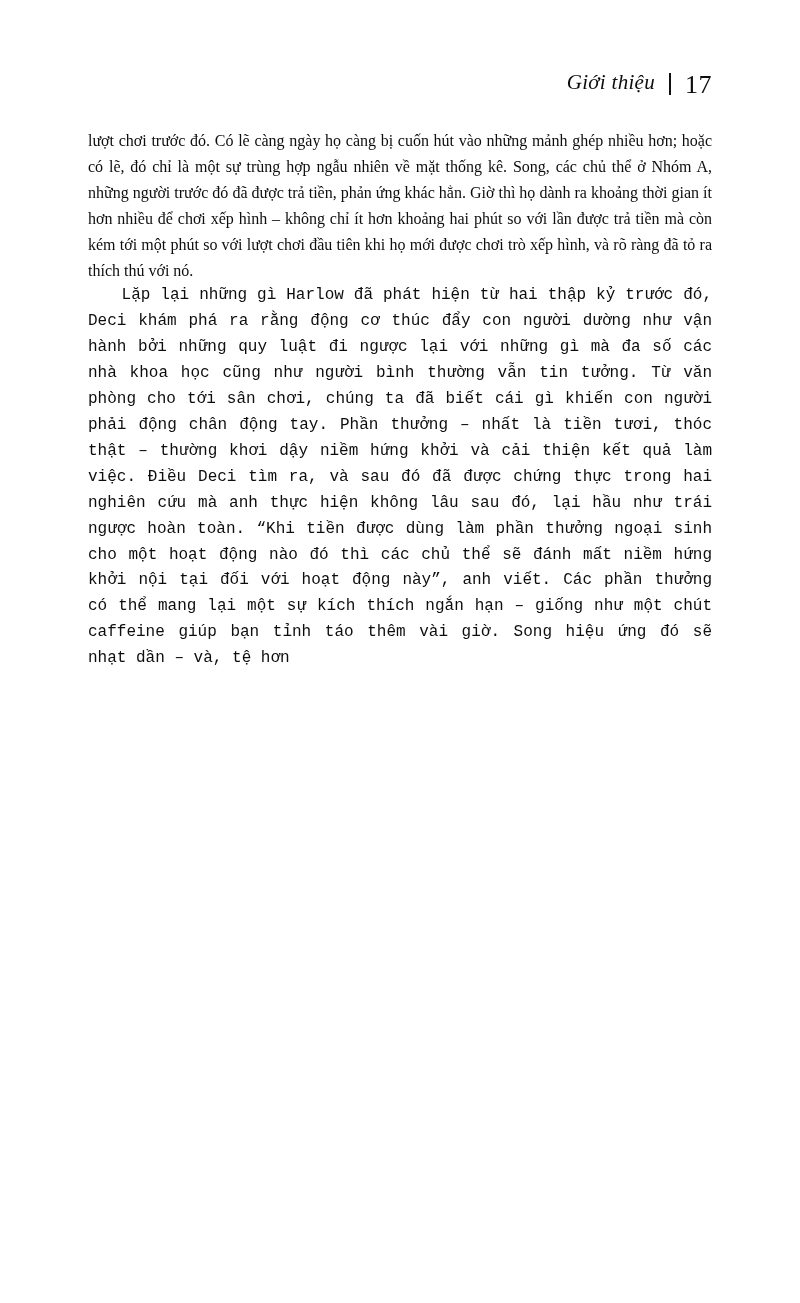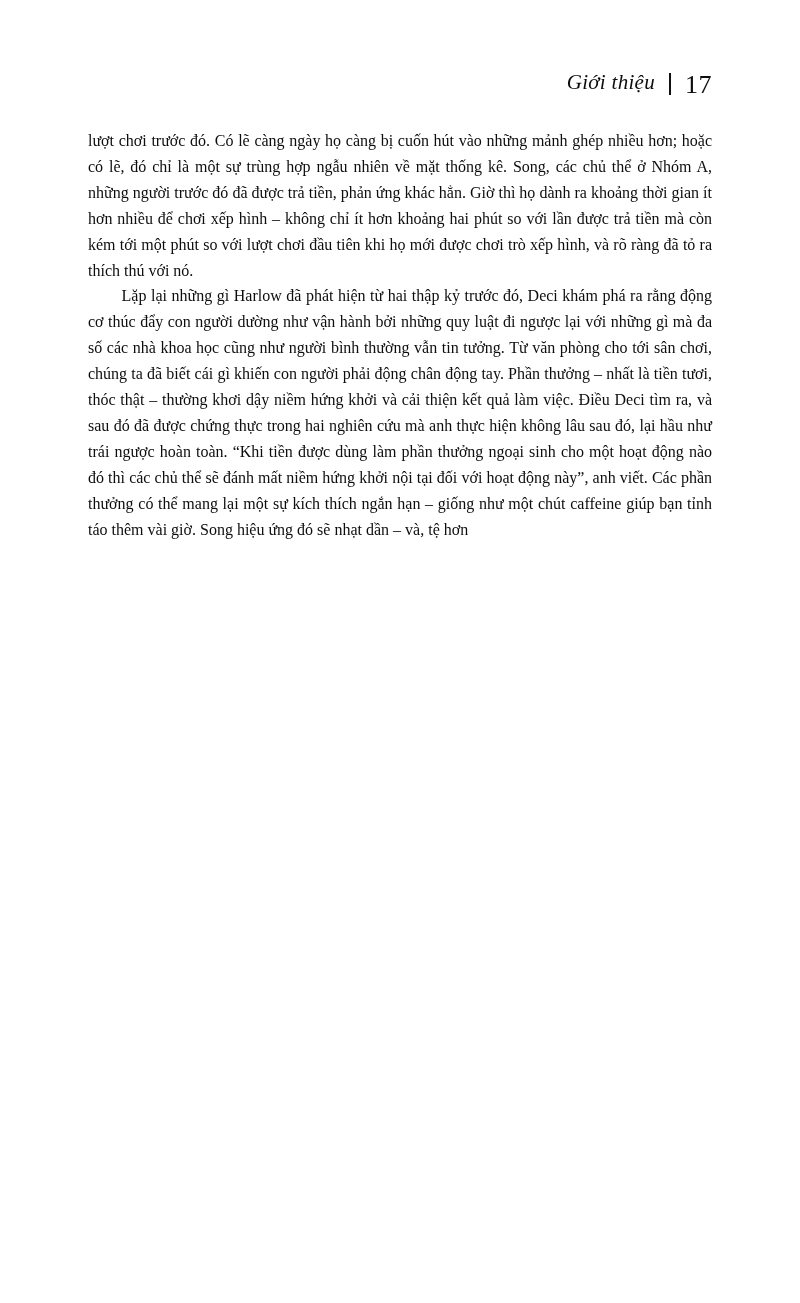--- a/index.html
+++ b/index.html
@@ -51,20 +51,21 @@
     line-height: 1.62;
     text-align: justify;
     text-justify: inter-word;
     hyphens: none;
   }
   .body-text p {
     margin: 0;
   }
   .body-text p.indent {
     text-indent: 2.1em;
+    font-family: Liberation Mono, monospace;
   }
   .body-text p.cont {
     text-indent: 0;
   }
 </style>
 </head>
 <body>
 
 <div class="page">
 

